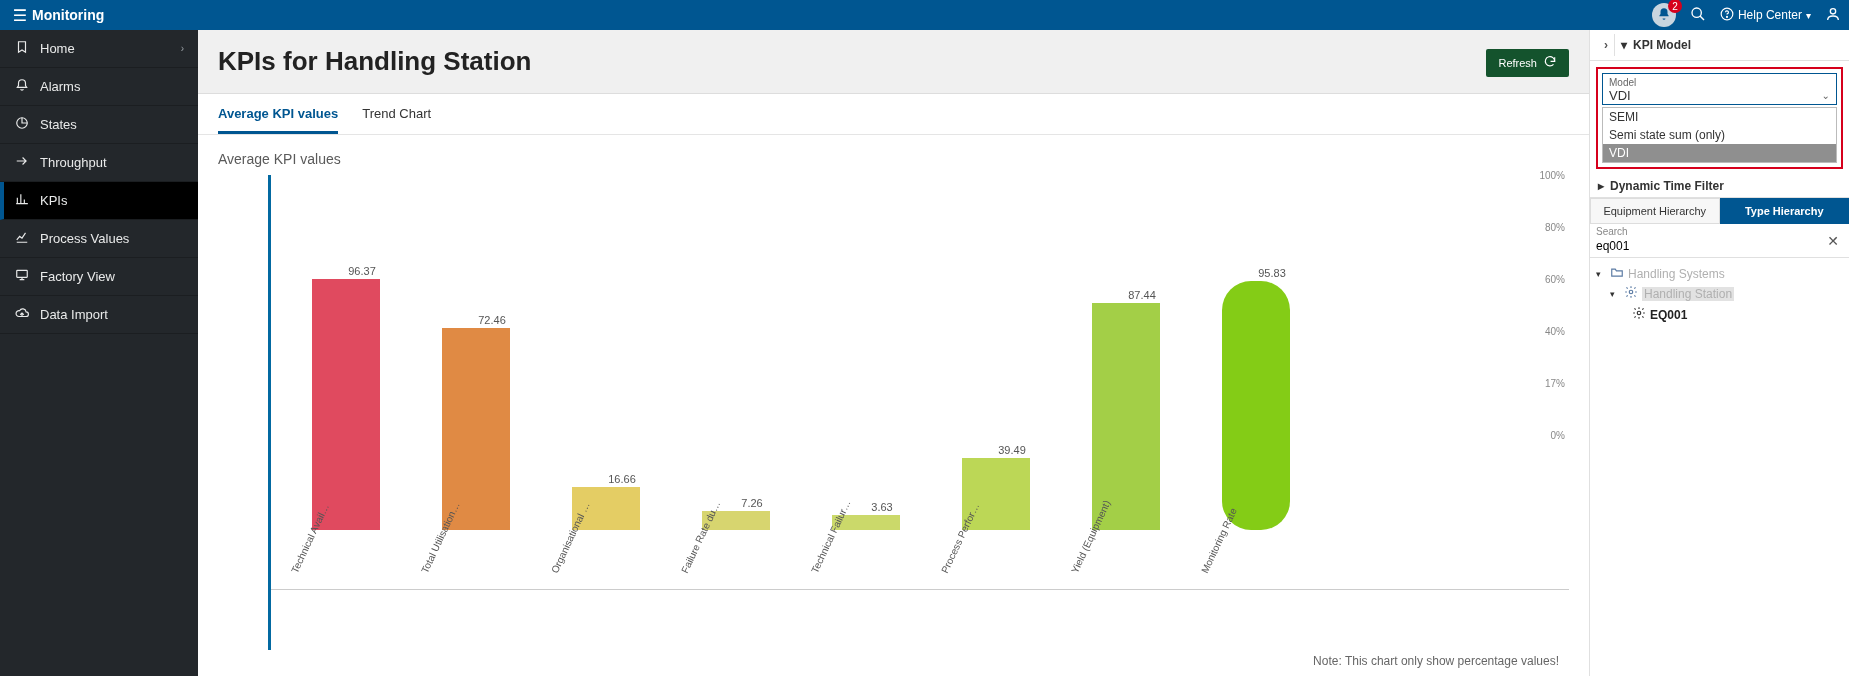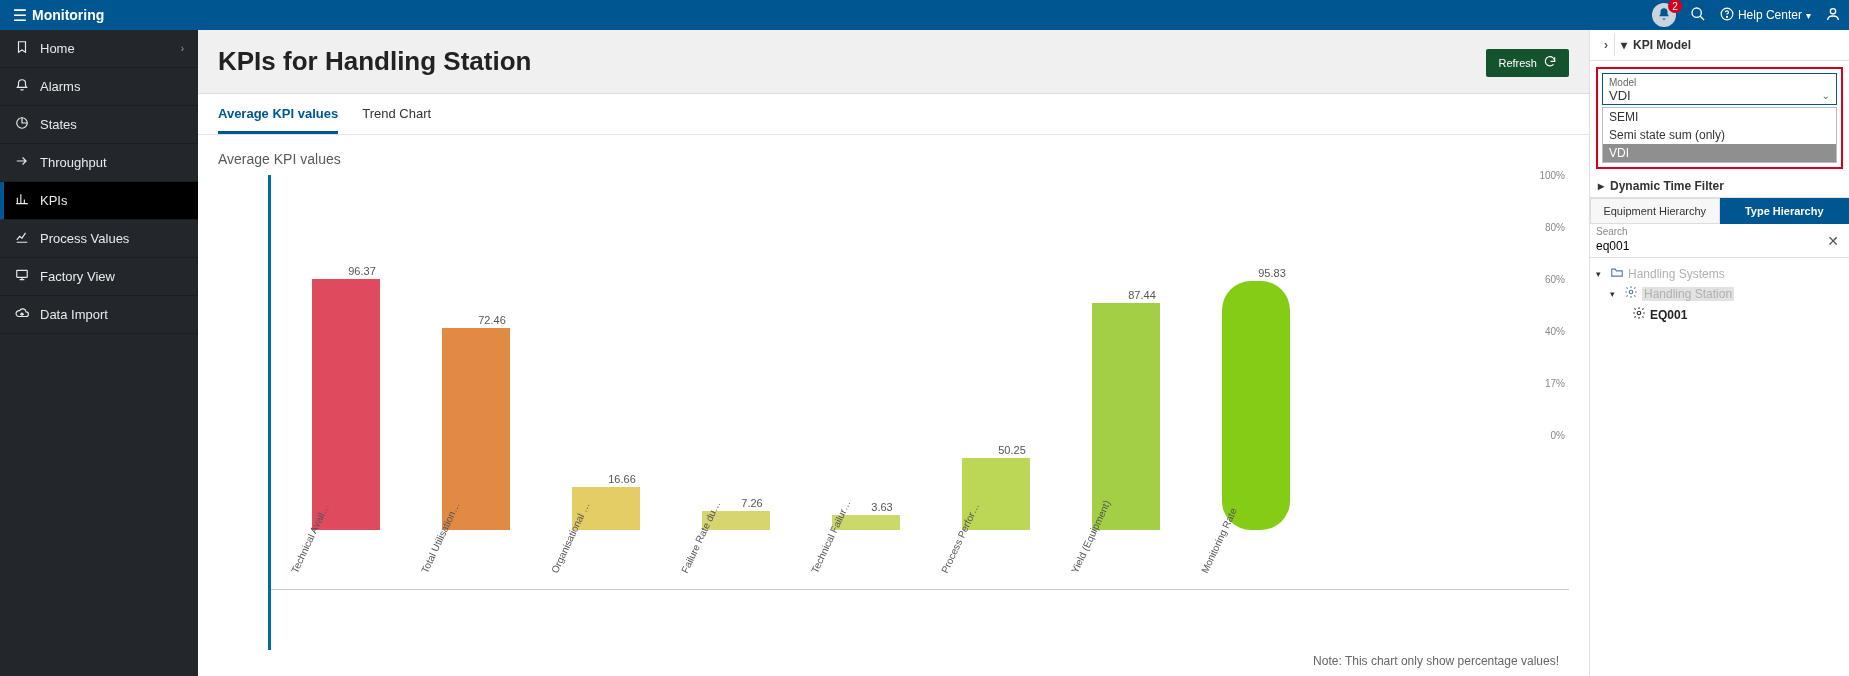--- a/index.html
+++ b/index.html
@@ -252,21 +252,21 @@
                 <div class="xcat">Failure Rate due…</div>
               </div>
               <div class="bar-group">
                 <div class="bar" style="background: rgb(203, 217, 106); height: 15px;">
                   <div class="bar-label">3.63</div>
                 </div>
                 <div class="xcat">Technical Failure…</div>
               </div>
               <div class="bar-group">
                 <div class="bar" style="background: rgb(188, 215, 86); height: 71.994px;">
-                  <div class="bar-label">50.25</div>
+                  <div class="bar-label">39.49</div>
                 </div>
                 <div class="xcat">Process Performance</div>
               </div>
               <div class="bar-group">
                 <div class="bar" style="background: rgb(163, 207, 71); height: 227.344px;">
                   <div class="bar-label">87.44</div>
                 </div>
                 <div class="xcat">Yield (Equipment)</div>
               </div>
               <div class="bar-group">

